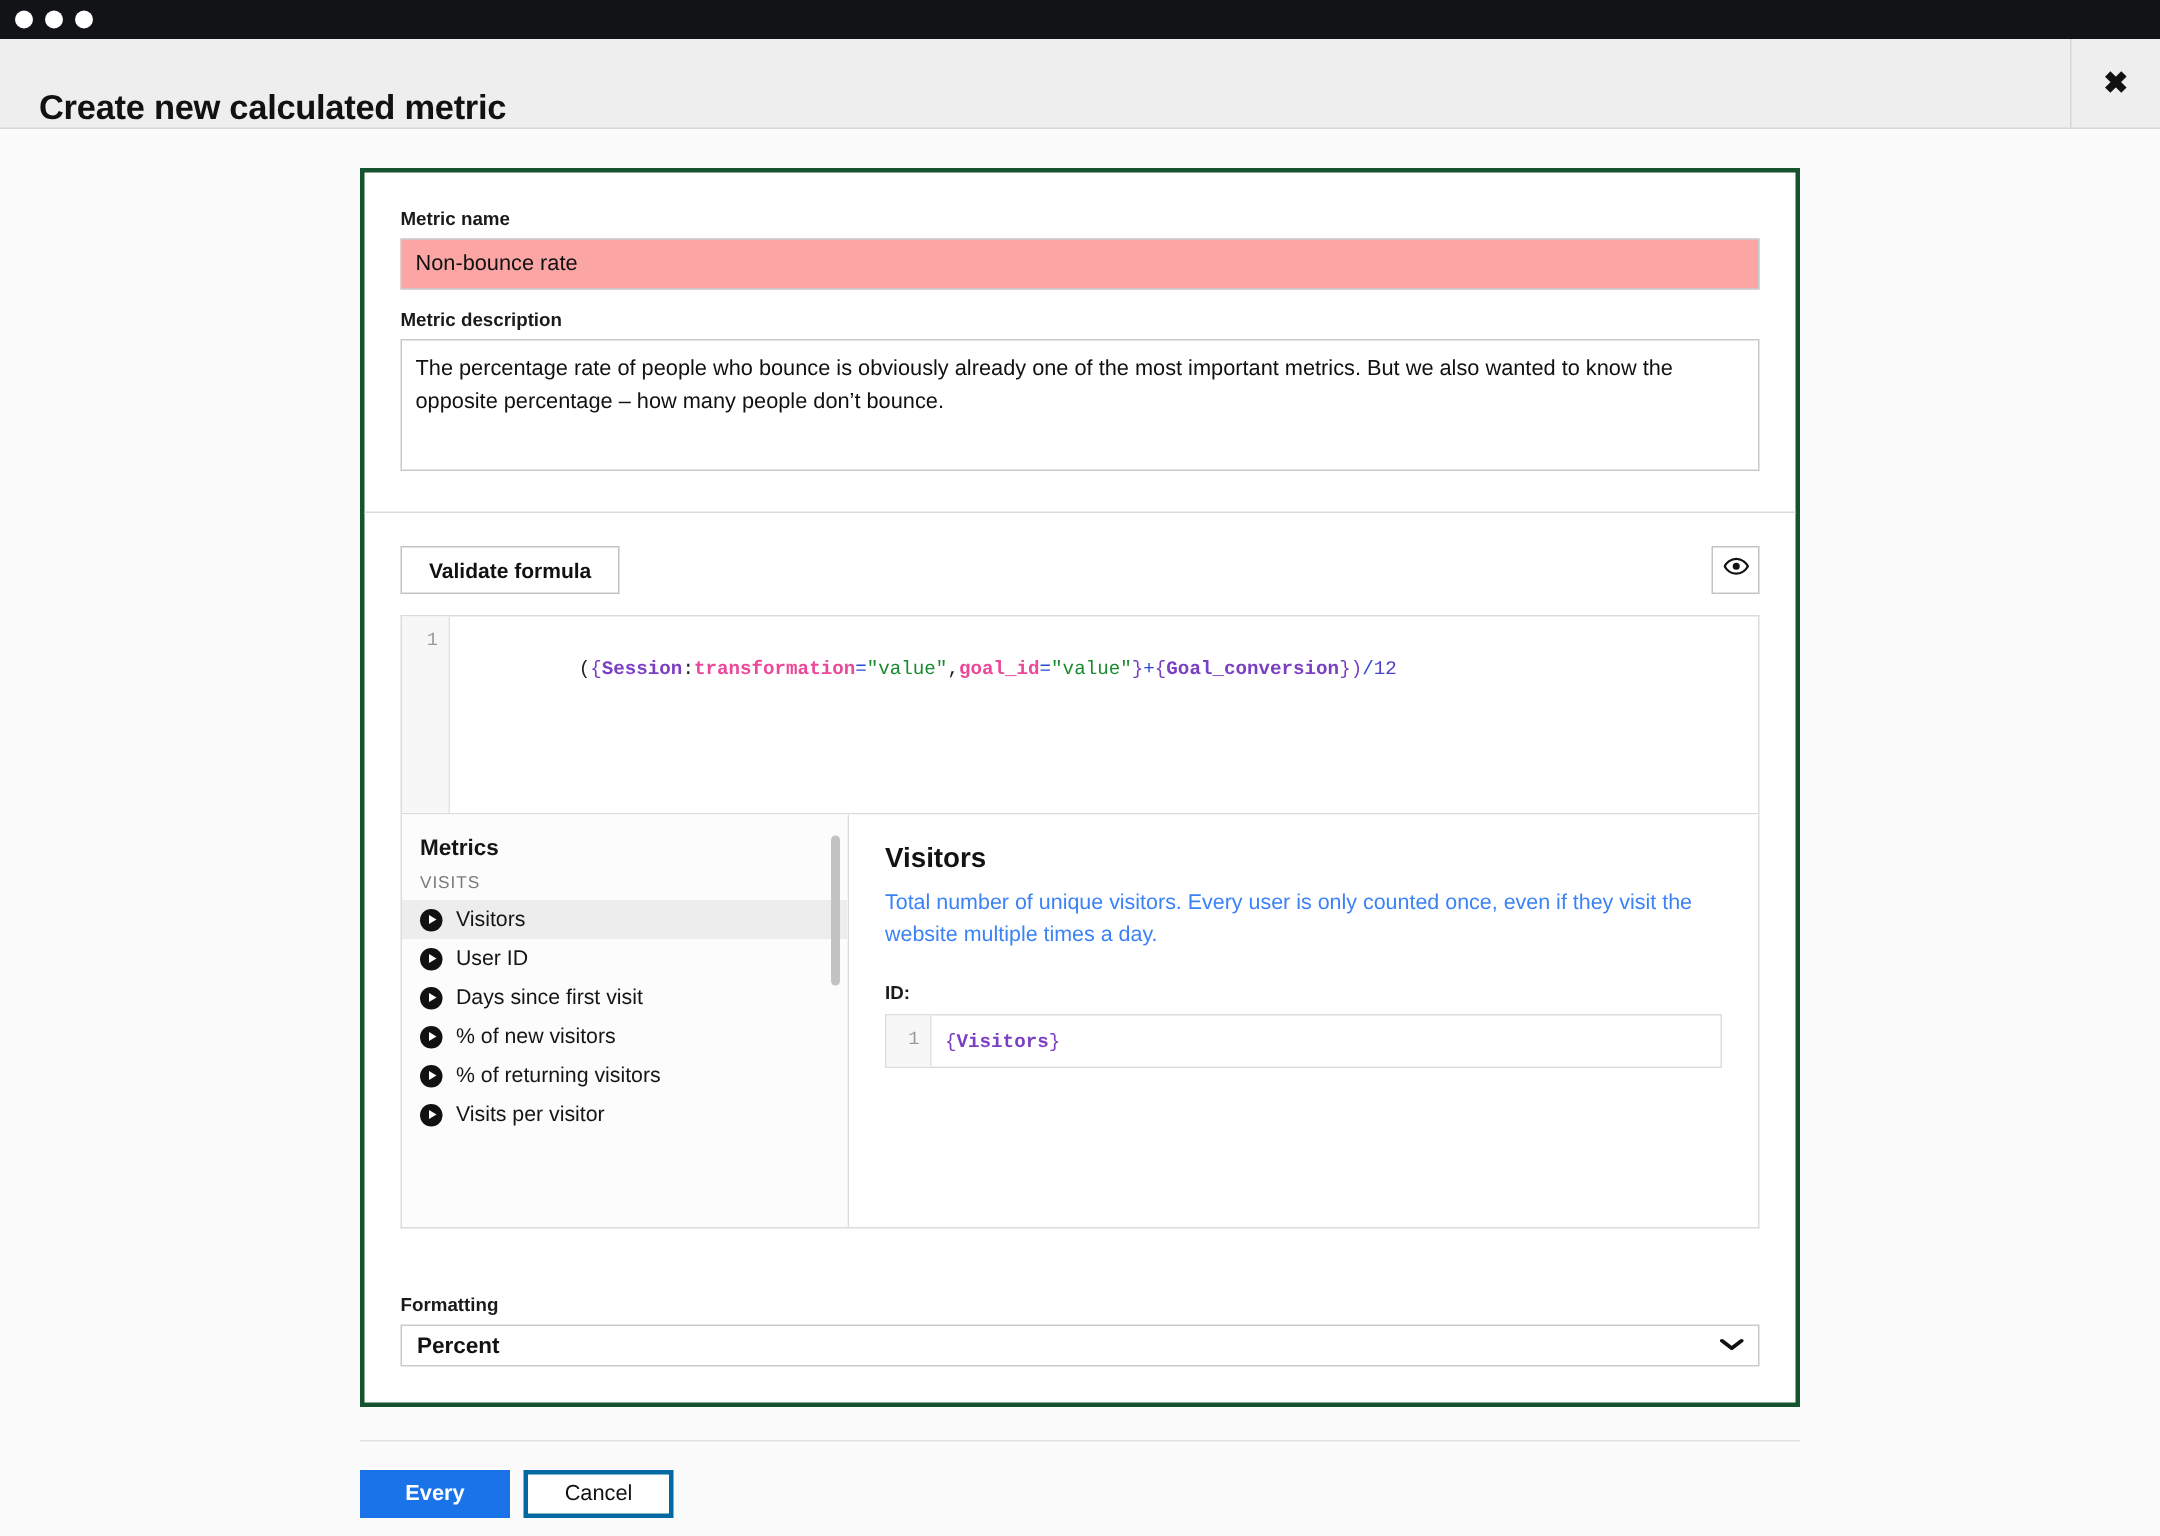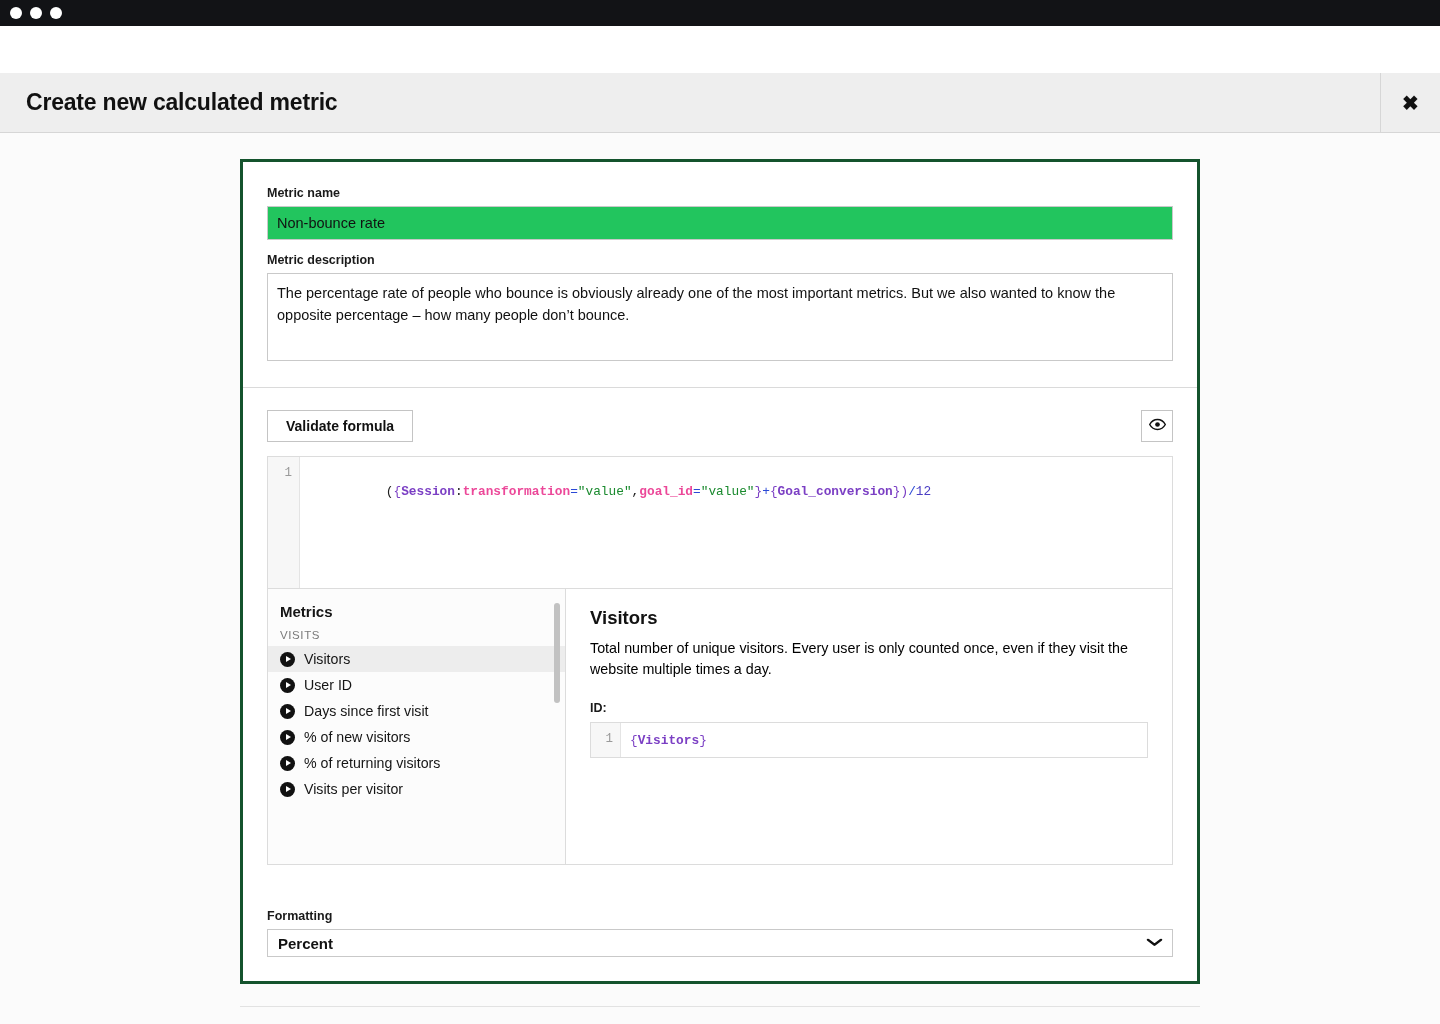--- a/index.html
+++ b/index.html
@@ -25,23 +25,22 @@
     border-radius: 50%;
     background: #ffffff;
   }
 
   
   .modal-header {
     height: 60px;
     background: #eeeeee;
     border-bottom: 1px solid #d6d6d6;
     display: flex;
-    align-items: center;
+    align-items: flex-end;
     justify-content: space-between;
-    margin-top: 47px;
   }
   .modal-title {
     font-size: 23px;
     font-weight: bold;
     color: #111111;
     padding-left: 26px;
     letter-spacing: -0.2px;
   }
   .close-btn {
     width: 60px; height: 59px;
@@ -75,21 +74,21 @@
   .field-label {
     font-size: 12.5px;
     font-weight: bold;
     color: #1a1a1a;
     margin-bottom: 6px;
   }
   .text-input {
     width: 100%;
     height: 34px;
     border: 1px solid #c9c9c9;
-    background: #22c55e;
+    background: #fca5a5;
     font-family: "Liberation Sans", sans-serif;
     font-size: 14.5px;
     color: #111;
     padding: 0 9px;
     outline: none;
   }
   .spacer-12 { height: 13px; }
   .textarea-box {
     width: 100%;
     height: 88px;
@@ -276,21 +275,21 @@
   }
   .detail-title {
     font-size: 18.5px;
     font-weight: bold;
     color: #121212;
     margin-bottom: 9px;
   }
   .detail-desc {
     font-size: 14.3px;
     line-height: 21px;
-    color: #000000;
+    color: #3b82f6;
     max-width: 556px;
   }
   .detail-id-label {
     font-size: 12.5px;
     font-weight: bold;
     color: #1a1a1a;
     margin: 21px 0 7px 0;
   }
   .code-box {
     border: 1px solid #dcdcdc;

